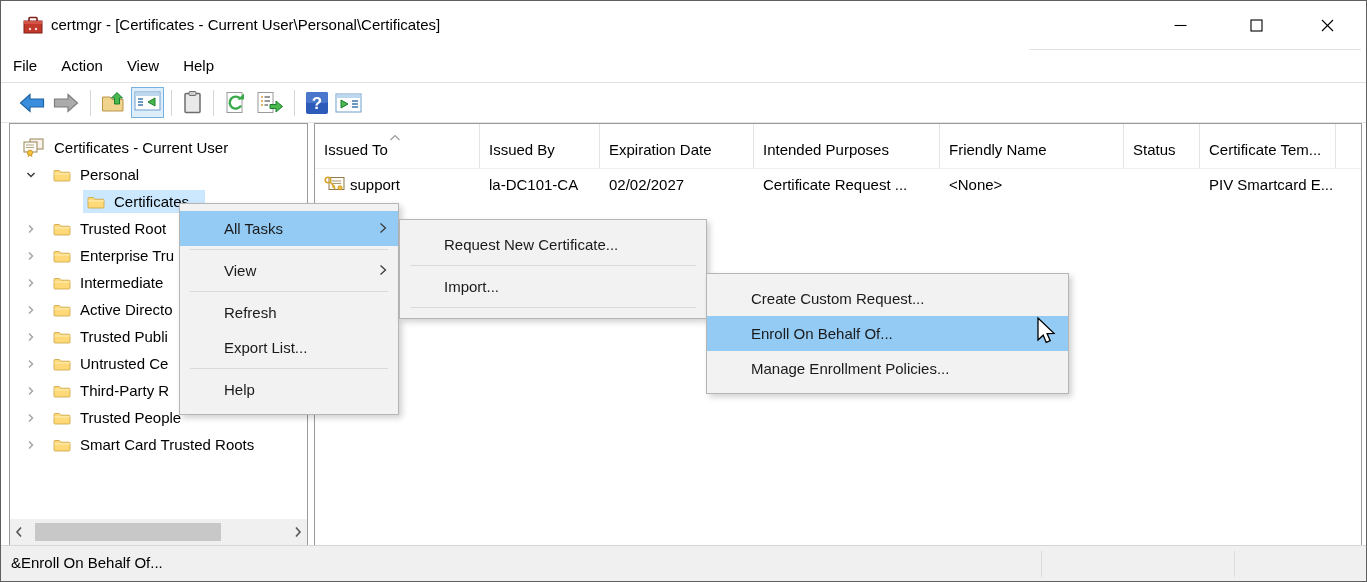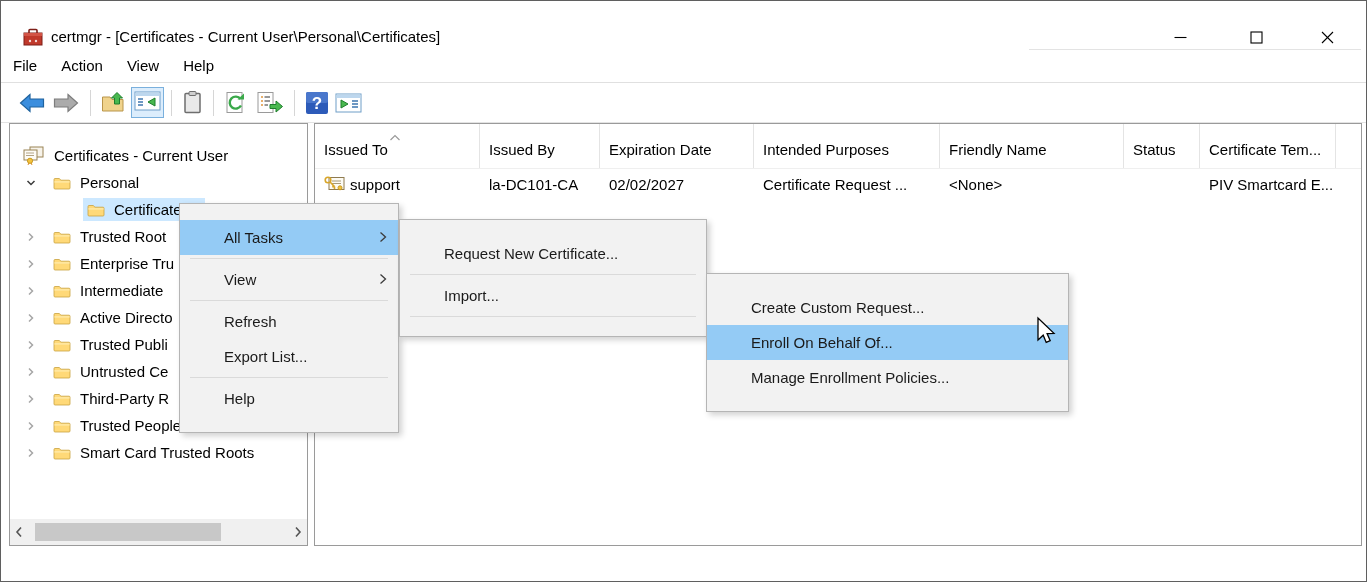--- a/index.html
+++ b/index.html
@@ -1,20 +1,20 @@
 <!DOCTYPE html>
 <html><head>
 <meta charset="utf-8">
 <style>
   html,body{margin:0;padding:0;width:1367px;height:582px;background:#fff;
     font-family:"Liberation Sans","DejaVu Sans",sans-serif;font-size:15px;color:#000;}
   .window{position:absolute;left:0;top:0;width:1365px;height:580px;border:1px solid #5f5f5f;background:#fff;overflow:hidden;}
 
   
-  .titlebar{position:absolute;left:0;top:12px;right:0;height:48px;background:#fff;}
+  .titlebar{position:absolute;left:0;top:0;right:0;height:48px;background:#fff;}
   .app-icon{position:absolute;left:21px;top:13px;width:22px;height:22px;}
   .title-text{position:absolute;left:50px;top:0;line-height:48px;white-space:nowrap;}
   .win-btn{position:absolute;top:0;width:47px;height:48px;display:flex;align-items:center;justify-content:center;}
   .btn-min{left:1156px}.btn-max{left:1232px}.btn-close{left:1303px}
   .title-sep{position:absolute;top:48px;left:1028px;right:5px;height:1px;background:#e3e3e3;}
 
   
   .menubar{position:absolute;left:0;top:49px;right:0;height:32px;display:flex;align-items:center;}
   .menubar .mitem{padding:0 12px;line-height:32px;}
   .menubar-border{position:absolute;left:0;top:81px;right:0;height:1px;background:#e0e0e0;}
@@ -24,21 +24,21 @@
   .tbtn{display:flex;align-items:center;justify-content:center;margin:0 3px;}
   .tb-sep{width:1px;height:26px;background:#d6d6d6;margin:0 7px;}
   .tb-active{background:#dcedfc;border:1px solid #7ab0dd;padding:2px;}
   .toolbar-border{position:absolute;left:0;top:121px;right:0;height:1px;background:#e3e3e3;}
 
   
   .tree-pane{position:absolute;left:8px;top:122px;width:297px;height:421px;border:1px solid #9a9a9a;background:#fff;}
   .list-pane{position:absolute;left:313px;top:122px;width:1046px;height:421px;border:1px solid #9a9a9a;background:#fff;overflow:hidden;}
 
   
-  .tree-rows{padding-top:18px;}
+  .tree-rows{padding-top:10px;}
   .trow{height:27px;display:flex;align-items:center;white-space:nowrap;}
   .chev{width:14px;display:flex;justify-content:center;margin-left:14px;margin-right:15px;flex:0 0 auto;}
   .nochev2{width:73px;flex:0 0 auto;}
   .ticon{margin-right:9px;flex:0 0 auto;display:flex;}
   .root-icon{margin-left:12px;margin-right:9px;display:flex;}
   .tsel{display:flex;align-items:center;background:#cce8ff;height:23px;padding:0 16px 0 4px;}
   .tsel .ticon{margin-right:9px;}
 
   
   .lheader{display:flex;height:44px;border-bottom:1px solid #efefef;position:relative;}
@@ -47,21 +47,21 @@
   .lrow{display:flex;height:30px;align-items:center;}
   .rcell{padding-left:9px;box-sizing:border-box;white-space:nowrap;overflow:hidden;display:flex;align-items:center;}
 
   
   .hscroll{position:absolute;left:0;right:0;bottom:0;height:26px;background:#f0f0f0;display:flex;align-items:center;}
   .sbtn{width:18px;height:26px;display:flex;align-items:center;justify-content:center;flex:0 0 auto;}
   .sthumb{position:absolute;left:25px;top:4px;width:186px;height:18px;background:#c8c8c8;}
   .sbtn-r{position:absolute;right:0;top:0;}
 
   
-  .menu{position:absolute;background:#f2f2f2;border:1px solid #b5b5b5;box-shadow:3px 3px 6px rgba(0,0,0,0.18);padding:16px 0;z-index:10;}
+  .menu{position:absolute;background:#f2f2f2;border:1px solid #b5b5b5;box-shadow:3px 3px 6px rgba(0,0,0,0.18);padding:7px 0;z-index:10;}
   .menu-item{height:35px;display:flex;align-items:center;padding-left:44px;position:relative;color:#1a1a1a;}
   .menu-item.hl{background:#94cbf5;}
   .menu-sep{height:1px;background:#dadada;margin:3px 10px;}
   .sub-arrow{position:absolute;right:11px;top:11px;display:flex;}
   #menu-context{left:178px;top:202px;width:218px;}
   #menu-alltasks{left:398px;top:218px;width:306px;}
   #menu-advanced{left:705px;top:272px;width:361px;}
 
   
   .statusbar{position:absolute;left:0;right:0;bottom:0;height:35px;background:#f0f0f0;border-top:1px solid #d6d6d6;}
@@ -472,20 +472,25 @@
       <span>Create Custom Request...</span>
     </div>
     <div class="menu-item hl">
       <span>Enroll On Behalf Of...</span>
     </div>
     <div class="menu-item">
       <span>Manage Enrollment Policies...</span>
     </div>
   </div>
 
+  <div class="statusbar">
+    <span class="status-text">&amp;Enroll On Behalf Of...</span>
+    <span class="status-div" style="left:1040px"></span>
+    <span class="status-div" style="left:1233px"></span>
+  </div>
 
   <span class="cursor">
     <svg width="24" height="30" viewBox="0 0 24 30">
       <path d="M6 2 L6 24 L11.2 19.2 L14.2 26.4 L18.2 24.7 L15.1 17.6 L22 17.3 Z" fill="#fff" stroke="#000" stroke-width="1.3"></path>
     </svg>
   </span>
 
 </div>
 
 </body></html>

